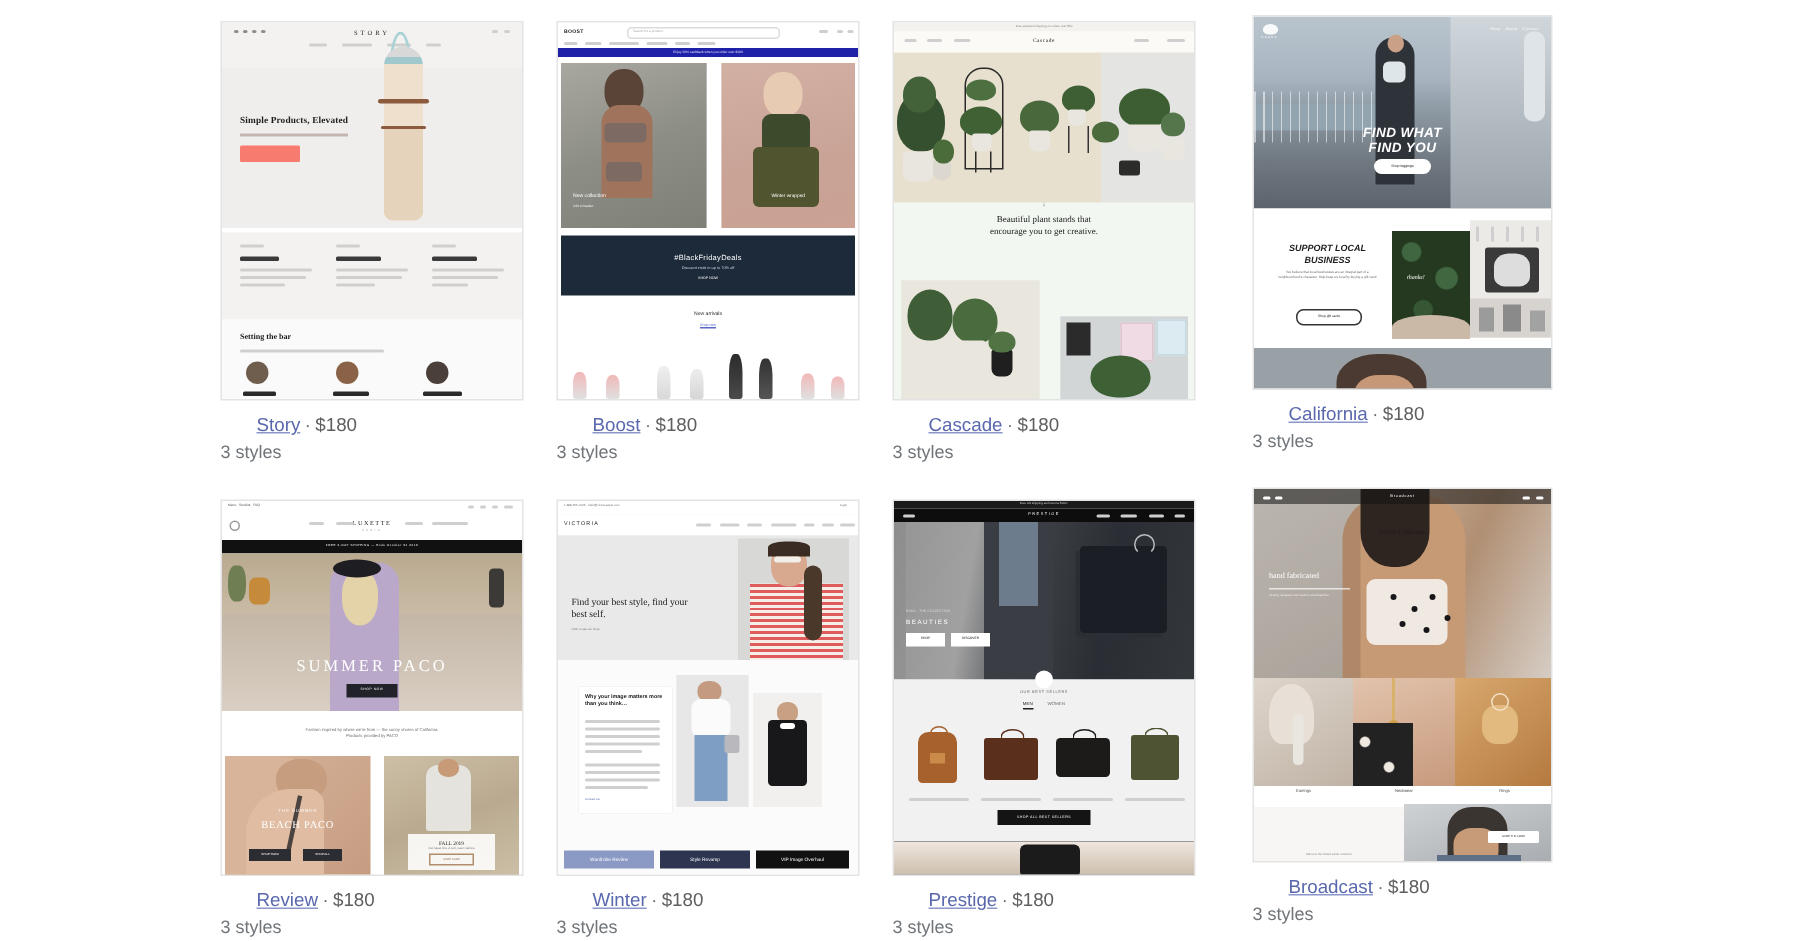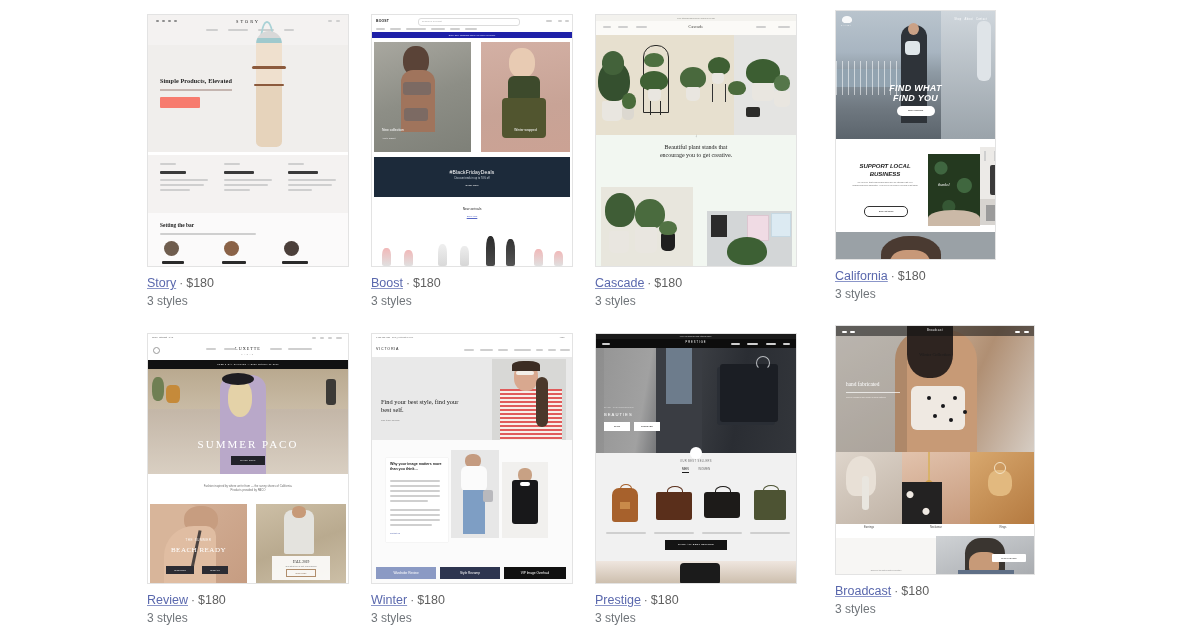--- a/index.html
+++ b/index.html
@@ -15,21 +15,21 @@
 
   .card{position:absolute;}
   .thumb{
     position:relative;
     background:#fff;
     border:1px solid #e3e3e3;
     overflow:hidden;
     box-sizing:border-box;
   }
   .meta{margin-top:9px;line-height:1.15;}
-  .title-row{font-size:12.5px;color:#5b6bb0;white-space:nowrap;}
+  .title-row{font-size:12.5px;color:#5b6bb0;white-space:nowrap;margin-left:24px;}
   .title-link{
     color:#5a68ad;text-decoration:underline;
     text-decoration-color:#8b96c9;
     font-size:12.5px;cursor:pointer;
   }
   .sep{color:#6a6a6a;margin:0 3px;font-size:12px;}
   .price{color:#5f5f5f;font-size:12.5px;}
   .styles{margin-top:4px;font-size:12px;color:#70757a;}
 
   
@@ -370,21 +370,21 @@
     </div>
     <div class="meta">
       <div class="title-row">
         <span class="title-link">Cascade</span><span class="sep">·</span><span class="price">$180</span>
       </div>
       <div class="styles">3 styles</div>
     </div>
   </div>
 
   <div class="card" style="left:835px;top:10px;width:200px;">
-    <div class="thumb" style="width:161px;height:250px;">
+    <div class="thumb" style="width:200px;height:250px;">
       <div class="site">
         <div class="str-hero">
           <div class="str-water"></div>
           <div class="str-rail"></div>
           <div style="position:absolute;right:0;top:0;width:34%;height:100%;background:linear-gradient(180deg,#cfd6dc,#9aa3aa);"></div>
           <div style="position:absolute;right:4px;top:10px;width:14px;height:60px;background:#dfe4e8;border-radius:6px;"></div>
           <div class="str-person"></div>
           <div class="str-hood"></div>
           <div class="str-head"></div>
         </div>
@@ -476,21 +476,21 @@
         <div class="imp-txt">
           <div>Fashion inspired by where we're from — the sunny shores of California.</div>
           <div>Products provided by PACO</div>
         </div>
         <div class="imp-l">
           <div style="position:absolute;left:-6px;top:0;width:70px;height:82px;background:#d8b59a;border-radius:0 40% 0 0;"></div>
           <div style="position:absolute;left:34px;top:2px;width:34px;height:28px;background:#c79d80;border-radius:46%;"></div>
           <div style="position:absolute;left:14px;top:22px;width:52px;height:60px;background:#e0bda2;border-radius:30px 10px 0 0;"></div>
           <div style="position:absolute;left:44px;top:26px;width:3px;height:44px;background:#4b4340;transform:rotate(12deg);"></div>
           <div style="position:absolute;left:0;right:0;top:34px;text-align:center;color:#fff;font-size:3px;letter-spacing:.6px;opacity:.9;">THE SUMMER</div>
-          <div class="imp-l-h">BEACH READY</div>
+          <div class="imp-l-h">BEACH PACO</div>
           <div style="position:absolute;left:16px;bottom:12px;width:28px;height:8px;background:#2c2c33;">
             <div style="text-align:center;line-height:8px;font-size:2px;color:#fff;">SHOP SWIM</div>
           </div>
           <div style="position:absolute;left:52px;bottom:12px;width:26px;height:8px;background:#2c2c33;">
             <div style="text-align:center;line-height:8px;font-size:2px;color:#fff;">SHOP ALL</div>
           </div>
         </div>
         <div class="imp-r">
           <div style="position:absolute;inset:0;background:linear-gradient(160deg,#cdbfa6 0%,#b9aa8f 50%,#cdc0a8 100%);"></div>
           <div style="position:absolute;left:28px;top:6px;width:30px;height:44px;background:#e4e3de;border-radius:8px 8px 2px 2px;"></div>

